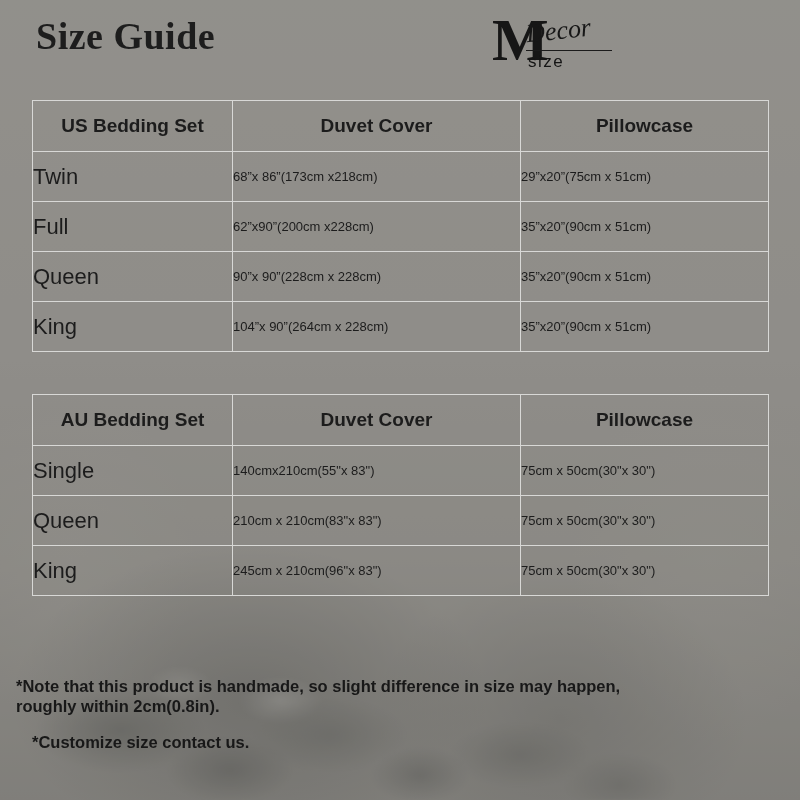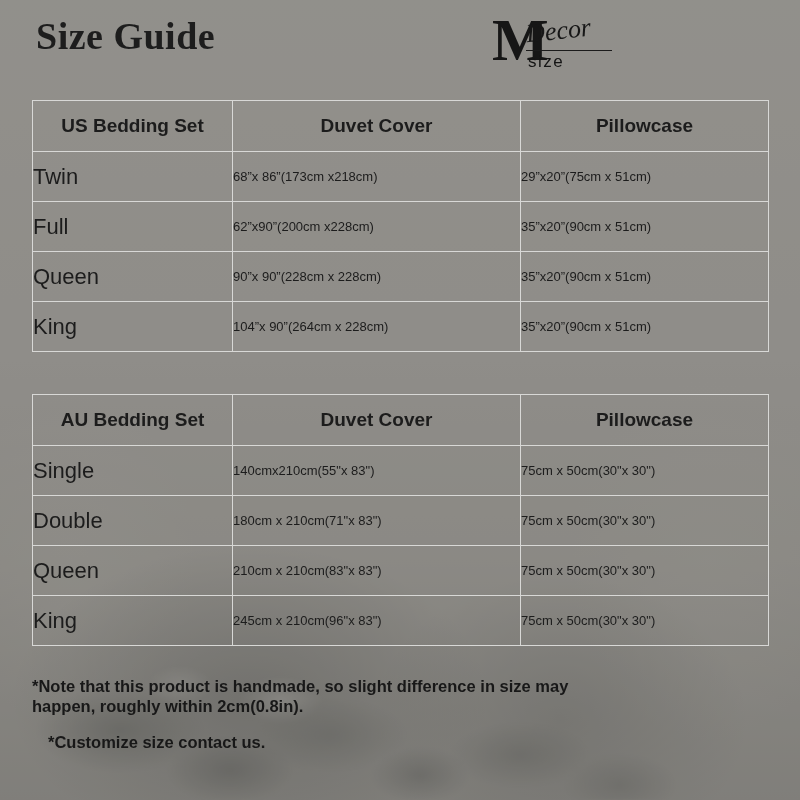--- a/index.html
+++ b/index.html
@@ -146,21 +146,21 @@
   .col1 { width: 200px; }
   .col2 { width: 288px; }
   .col3 { width: 248px; }
 
   #table-us { top: 100px; }
   #table-au { top: 394px; }
 
   
   .notes {
     position: absolute;
-    left: 32px;
+    left: 16px;
     right: 28px;
     top: 676px;
     color: #181818;
     font-family: "Liberation Sans", sans-serif;
   }
   .note-1 {
     font-size: 16.5px;
     font-weight: bold;
     line-height: 20px;
     margin: 0 0 16px 0;
@@ -241,25 +241,20 @@
           <th>Pillowcase</th>
         </tr>
       </thead>
       <tbody>
         <tr>
           <td class="label">Single</td>
           <td>140cmx210cm(55"x 83")</td>
           <td>75cm x 50cm(30"x 30")</td>
         </tr>
         <tr>
-          <td class="label">Double</td>
-          <td>180cm x 210cm(71"x 83")</td>
-          <td>75cm x 50cm(30"x 30")</td>
-        </tr>
-        <tr>
           <td class="label">Queen</td>
           <td>210cm x 210cm(83"x 83")</td>
           <td>75cm x 50cm(30"x 30")</td>
         </tr>
         <tr>
           <td class="label">King</td>
           <td>245cm x 210cm(96"x 83")</td>
           <td>75cm x 50cm(30"x 30")</td>
         </tr>
       </tbody>

